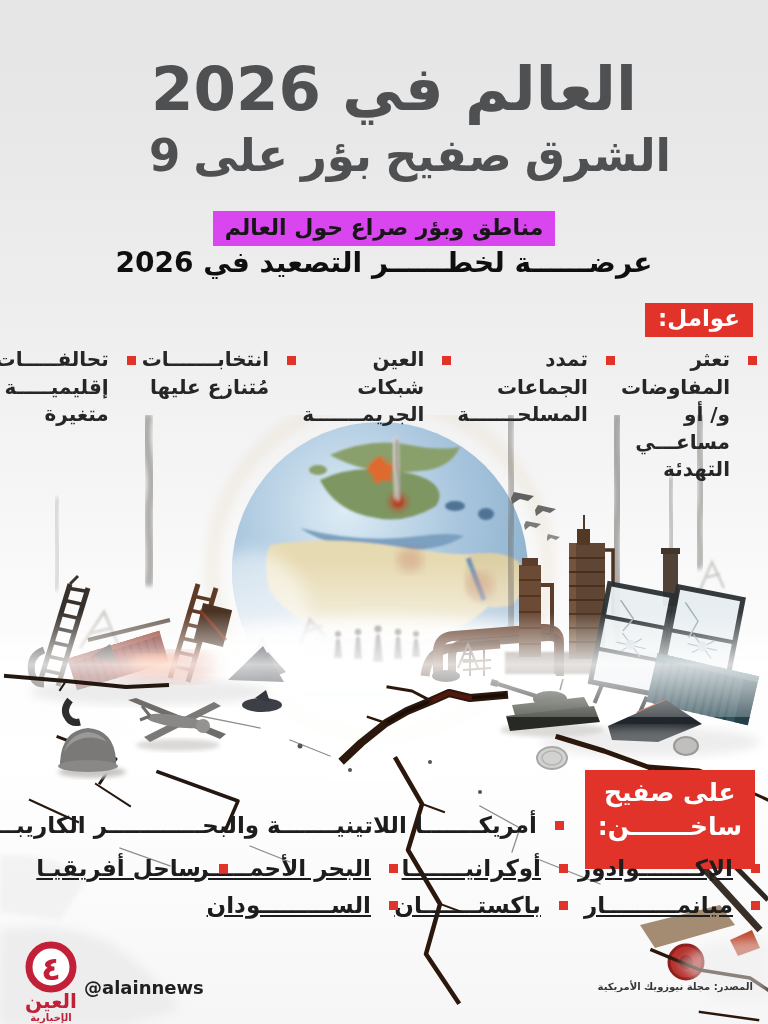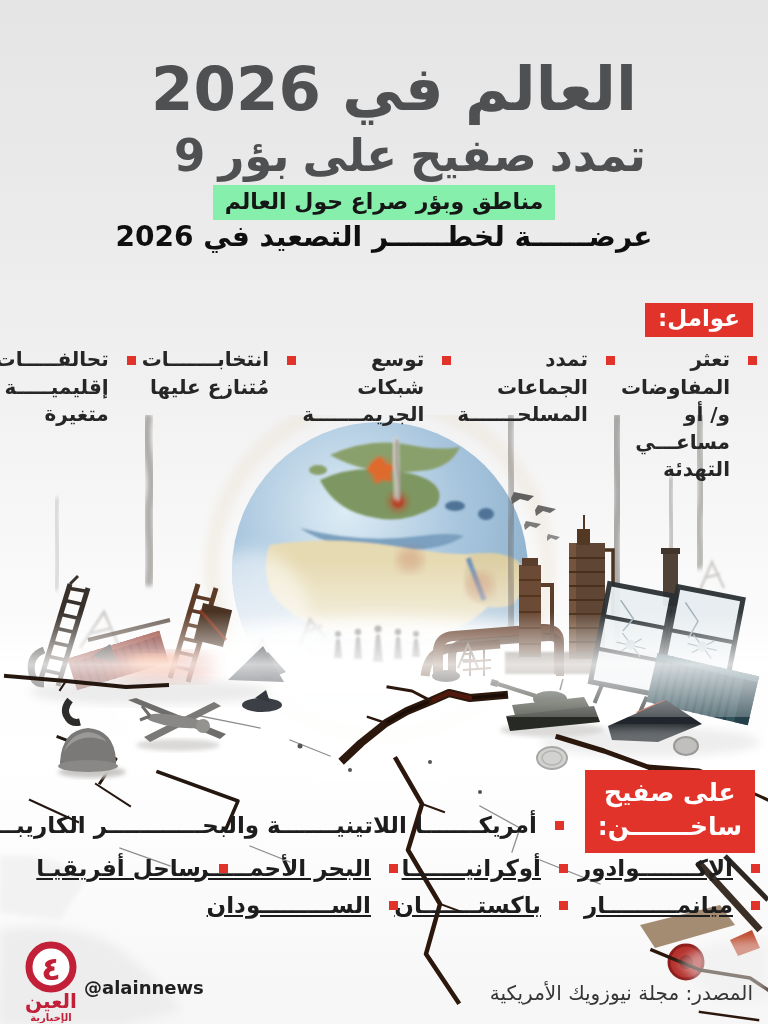--- a/index.html
+++ b/index.html
@@ -8,45 +8,45 @@
   body {
     position:relative;
     font-family:"DejaVu Sans", sans-serif;
     background:linear-gradient(180deg,#e5e5e6 0%,#e9e9ea 16%,#f0f0f1 36%,#f9f9f9 55%,#ffffff 74%,#f6f6f6 100%);
   }
   .art { position:absolute; top:415px; left:0; }
 
   .hdr { position:absolute; top:52px; left:0; right:0; text-align:center; color:var(--titlegray); }
   .t1 { direction:rtl; font-size:61px; font-weight:bold; line-height:1.22; transform:translateX(10px); }
   .t2 { direction:ltr; display:flex; justify-content:center; gap:13px; font-size:45px; font-weight:bold; margin-top:3px; transform:translateX(26px); }
-  .chip { display:inline-block; direction:rtl; background:#86efac; color:#161616; font-size:22px; font-weight:bold; padding:4px 12px 6px; margin-top:3px; }
+  .chip { display:inline-block; direction:rtl; background:#d946ef; color:#161616; font-size:22px; font-weight:bold; padding:4px 12px 6px; margin-top:29px; }
   .sub2 { direction:rtl; font-size:28px; font-weight:bold; color:#0f0f0f; margin-top:0; }
 
   .badge { position:absolute; background:var(--accent); color:#fff; font-weight:bold; direction:rtl; text-align:center; }
   .factors-badge { top:303px; right:15px; font-size:23px; padding:2px 13px 6px; }
-  .hot-badge { top:770px; right:13px; font-size:25px; line-height:1.34; padding:6px 13px 10px; white-space:pre-line; min-width:158px; }
+  .hot-badge { top:770px; right:13px; font-size:25px; line-height:1.34; padding:6px 13px 26px; white-space:pre-line; min-width:158px; }
 
   .factors { position:absolute; top:346px; right:11px; left:30px; display:flex; direction:rtl; justify-content:space-between; gap:6px; }
   .item { display:flex; direction:rtl; gap:18px; align-items:flex-start; }
   .sq { width:9px; height:9px; background:var(--accent); margin-top:10px; flex:none; }
   .factors .lbl { white-space:pre-line; font-size:20px; font-weight:bold; color:#262626; line-height:1.38; text-align:right; }
 
   .featured { position:absolute; top:812px; right:204px; }
   .featured .lbl { font-size:23px; font-weight:bold; color:#1d1d1d; white-space:nowrap; }
   .featured .sq { margin-top:9px; }
 
   .grid { position:absolute; top:855px; right:8px; left:28px; display:grid; grid-template-columns:192px 170px 170px auto; direction:rtl; row-gap:11px; }
   .grid .lbl { font-size:23px; font-weight:bold; color:#1d1d1d; white-space:nowrap;text-decoration:underline; }
   .grid .sq { margin-top:9px; }
 
   .logo { position:absolute; left:22px; top:940px; width:58px; text-align:center; }
   .logo-txt { color:var(--logored); font-size:20px; font-weight:bold; line-height:1; margin-top:-9px; }
   .logo-tag { color:var(--logored); font-size:10px; font-weight:bold; letter-spacing:1px; margin-top:1px; }
   .handle { position:absolute; left:84px; top:977px; font-size:18px; font-weight:bold; color:#1f1f1f; direction:ltr; }
-  .source { position:absolute; right:15px; top:981px; font-size:20px; font-weight:normal; color:#363636; direction:rtl; }
+  .source { position:absolute; right:15px; top:981px; font-size:10px; font-weight:bold; color:#363636; direction:rtl; }
 </style>
 </head>
 <body>
 
 <svg class="art" width="768" height="610" viewBox="0 415 768 610" aria-hidden="true">
   <defs>
     <radialGradient id="oc" cx="38%" cy="30%" r="85%">
       <stop offset="0" stop-color="#ddecf5"></stop>
         <stop offset="0.45" stop-color="#a9c6de"></stop>
         <stop offset="1" stop-color="#7fa6c4"></stop>
@@ -383,45 +383,45 @@
     <path d="M0,930 Q80,920 120,950 T180,1010 L120,1025 L0,1025 z" fill="#e8e8e8" opacity="0.7" filter="url(#b5)"></path>
     <path d="M0,856 Q60,852 86,880 L60,920 L0,912 z" fill="#ededed" opacity="0.6" filter="url(#b2)"></path>
     <path d="M768,940 q-60,-4 -90,24 l40,36 h50 z" fill="#ececec" opacity="0.5" filter="url(#b5)"></path>
   </g>
 </svg>
 
 <header class="hdr">
   <div class="t1">العالم في 2026</div>
   <div class="t2">
     <span>9</span>
+    <span>على</span>
     <span>بؤر</span>
-    <span>على</span>
     <span>صفيح</span>
-    <span>تمدد</span>
+    <span>الشرق</span>
   </div>
   <div><span class="chip">مناطق وبؤر صراع حول العالم</span></div>
   <div class="sub2">عرضــــــة لخطــــــر التصعيد في 2026</div>
 </header>
 
 <div class="badge factors-badge">عوامل:</div>
 <div class="factors">
   <div class="item">
       <span class="sq"></span>
       <span class="lbl">تعثر المفاوضات
 و/ أو مساعـــي
 التهدئة</span>
     </div>
   <div class="item">
       <span class="sq"></span>
       <span class="lbl">تمدد الجماعات
 المسلحـــــــة</span>
     </div>
   <div class="item">
       <span class="sq"></span>
-      <span class="lbl">توسع شبكات
+      <span class="lbl">العين شبكات
 الجريمـــــــة</span>
     </div>
   <div class="item">
       <span class="sq"></span>
       <span class="lbl">انتخابـــــــات
 مُتنازع عليها</span>
     </div>
   <div class="item">
       <span class="sq"></span>
       <span class="lbl">تحالفـــــات

